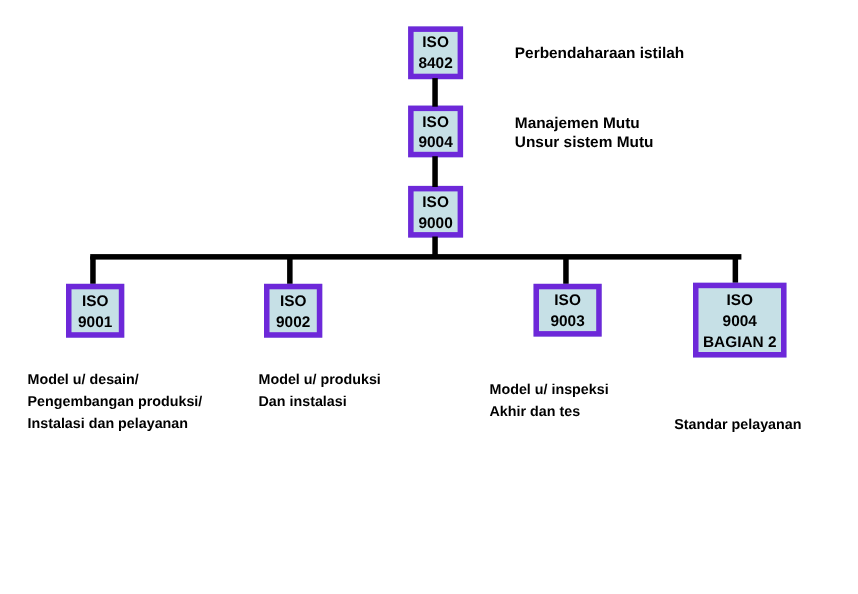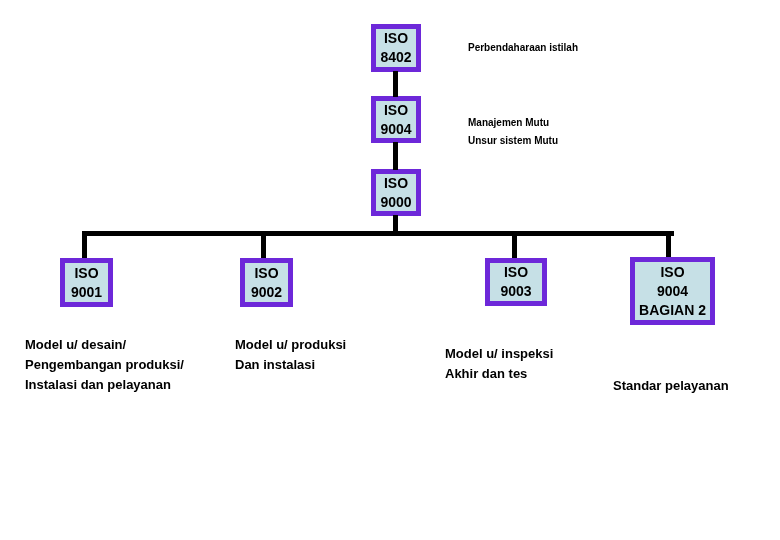--- a/index.html
+++ b/index.html
@@ -24,39 +24,39 @@
     font-weight: bold;
     font-size: 14px;
     line-height: 19px;
     white-space: pre-line;
   }
   .toplabel {
     position: absolute;
     display: flex;
     align-items: center;
     font-weight: bold;
-    font-size: 10px;
+    font-size: 14px;
     line-height: 18px;
     white-space: pre-line;
   }
   .desc {
     position: absolute;
     font-weight: bold;
     font-size: 13px;
     line-height: 20px;
     white-space: pre-line;
   }
   .line { position: absolute; background: #000000; }
   
   .b-8402 { left: 371px; top: 24px;  width: 50px; height: 48px; }
   .b-9004 { left: 371px; top: 96px;  width: 50px; height: 47px; }
   .b-9000 { left: 371px; top: 169px; width: 50px; height: 47px; }
   
   .l-8402 { left: 468px; top: 24px;  height: 48px; }
-  .l-9004 { left: 468px; top: 96px;  height: 47px; margin-top: 12px; }
+  .l-9004 { left: 468px; top: 96px;  height: 47px; }
   .l-9000 { left: 461px; top: 169px; height: 47px; }
   
   .v1 { left: 393px; top: 71px;  width: 5px; height: 26px; }
   .v2 { left: 393px; top: 142px; width: 5px; height: 28px; }
   .v3 { left: 393px; top: 215px; width: 5px; height: 18px; }
   .h1 { left: 82px;  top: 231px; width: 592px; height: 5px; }
   .d1 { left: 82px;  top: 233px; width: 5px; height: 26px; }
   .d2 { left: 261px; top: 233px; width: 5px; height: 26px; }
   .d3 { left: 512px; top: 233px; width: 5px; height: 26px; }
   .d4 { left: 666px; top: 233px; width: 5px; height: 25px; }

